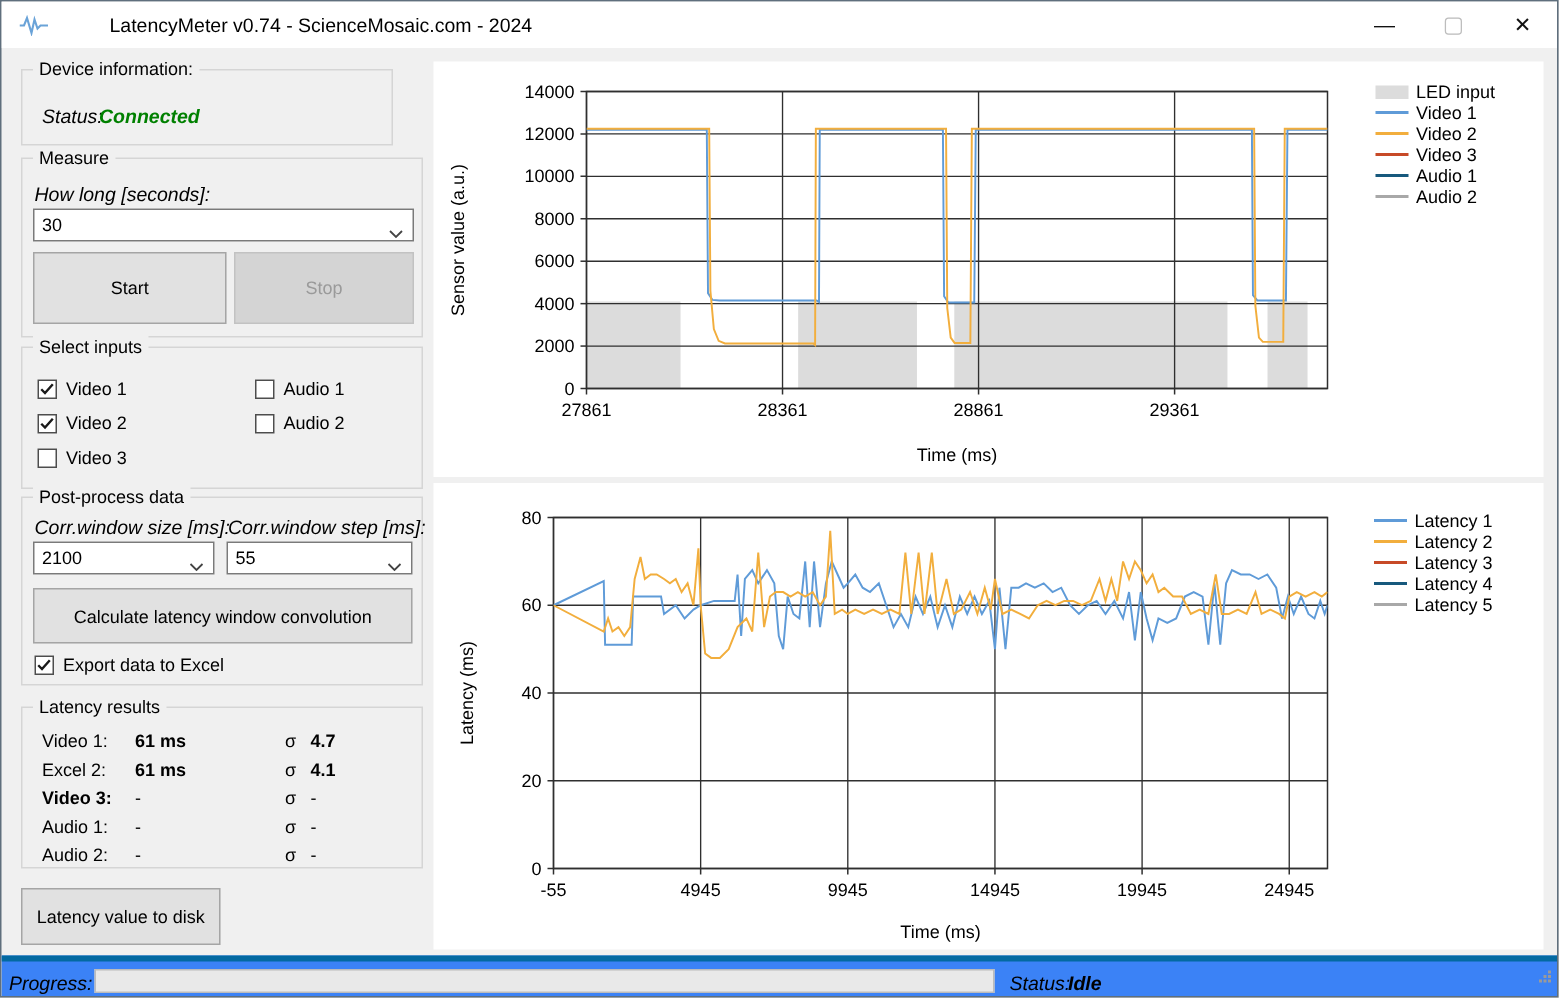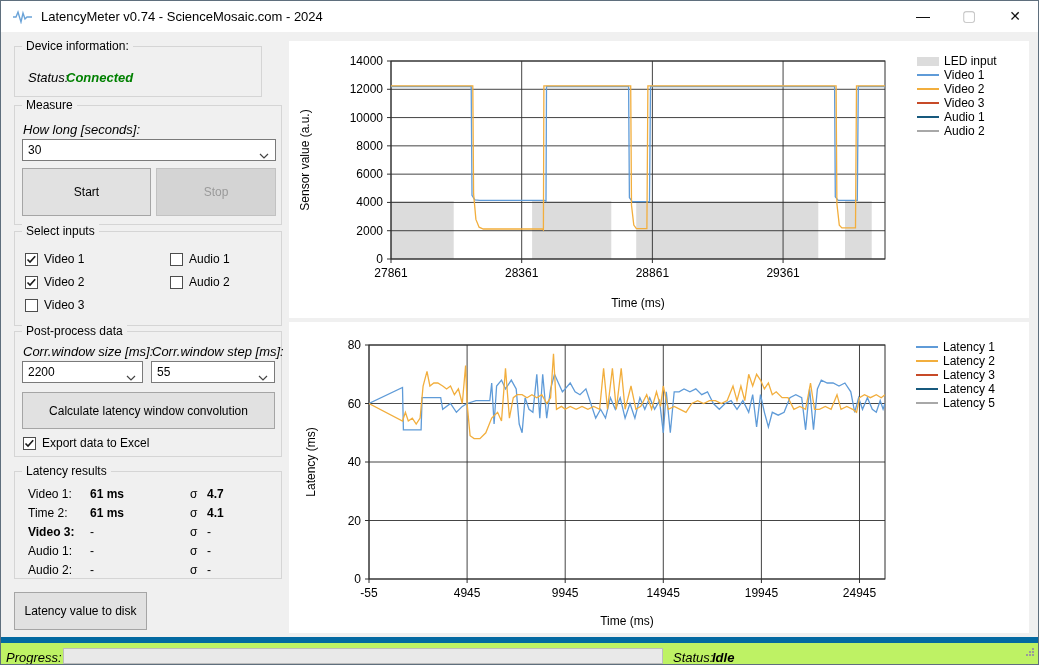--- a/index.html
+++ b/index.html
@@ -1,20 +1,20 @@
 <!DOCTYPE html>
 <html><head>
 <meta charset="utf-8">
 <style>
   * { box-sizing: border-box; margin: 0; padding: 0; }
   body { font-family: "Liberation Sans", "DejaVu Sans", sans-serif; background: #888; }
   .window { position: relative; width: 1039px; height: 665px; background: #f0f0f0;
             border: 1px solid #5f6f7d; overflow: hidden; }
   .titlebar { position: absolute; left: 0; top: 0; width: 100%; height: 31px;
-              background: #ffffff; display: flex; align-items: center; }
+              background: #ffffff; display: flex; align-items: center; gap: 32px; }
   .app-icon { margin: 0 8px 0 12px; display: flex; align-items: center; }
   .title-text { font-size: 13px; color: #000; }
   .win-btn { position: absolute; top: 0; width: 46px; height: 30px; display: flex;
              align-items: center; justify-content: center; font-size: 14px; color: #111;
              background: transparent; border: none; cursor: default; }
   .win-btn.max { color: #bdbdbd; font-size: 15px; }
   
   .groupbox { position: absolute; border: 1px solid #d5d5d5; }
   .gb-label { position: absolute; top: -8px; left: 7px; background: #f0f0f0;
               padding: 0 4px; font-size: 12px; color: #000; white-space: nowrap; }
@@ -34,21 +34,21 @@
   .bold { font-weight: bold; }
   
   .card { position: absolute; background: #ffffff; }
   .legend { position: absolute; }
   .legend-row { display: flex; align-items: center; height: 14px; }
   .legend-swatch { width: 22px; margin-right: 5px; flex: none; }
   .legend-label { font-size: 12px; color: #000; white-space: nowrap; }
   svg text { font-family: "Liberation Sans", "DejaVu Sans", sans-serif; }
   
   .statusbar { position: absolute; left: 0; bottom: 0; width: 100%; height: 27px;
-               background: #bef264; border-top: 6px solid #0369a1; }
+               background: #3b82f6; border-top: 4px solid #0369a1; }
   .progress-track { position: absolute; left: 62px; top: 5px; width: 600px; height: 16px;
                     background: #e9e9e9; border: 1px solid #bcbcbc; }
   .grip { position: absolute; right: 3px; bottom: 3px; }
 </style>
 </head>
 <body>
 
 <div class="window">
 
   <div class="titlebar">
@@ -116,21 +116,21 @@
           <span>Audio 2</span>
         </div>
       </div>
   </div>
 
   <div class="groupbox" style="left:13px;top:330px;width:268px;height:126px">
     <span class="gb-label">Post-process data</span>
     <span class="lbl" style="left:8px;top:12px">Corr.window size [ms]:</span>
     <span class="lbl" style="left:137px;top:12px">Corr.window step [ms]:</span>
     <div class="combo" style="left:7px;top:29px;width:121px">
-      <span>2200</span>
+      <span>2100</span>
       <span class="chev">
         <svg width="10" height="6">
             <path d="M1 1 L5 5 L9 1" stroke="#444" stroke-width="1.2" fill="none"></path>
           </svg>
       </span>
     </div>
     <div class="combo" style="left:136px;top:29px;width:124px">
       <span>55</span>
       <span class="chev">
         <svg width="10" height="6">
@@ -152,21 +152,21 @@
   <div class="groupbox" style="left:13px;top:470px;width:268px;height:108px">
     <span class="gb-label">Latency results</span>
     <div id="results-host">
         <div class="res-row">
           <span style="left: 13px; top: 15px;">Video 1:</span>
           <span class="bold" style="left: 75px; top: 15px;">61 ms</span>
           <span style="left: 175px; top: 15px;">σ</span>
           <span class="bold" style="left: 192px; top: 15px;">4.7</span>
         </div>
         <div class="res-row">
-          <span style="left: 13px; top: 34px;">Time 2:</span>
+          <span style="left: 13px; top: 34px;">Excel 2:</span>
           <span class="bold" style="left: 75px; top: 34px;">61 ms</span>
           <span style="left: 175px; top: 34px;">σ</span>
           <span class="bold" style="left: 192px; top: 34px;">4.1</span>
         </div>
         <div class="res-row">
           <span style="left: 13px; top: 53px; font-weight: bold;">Video 3:</span>
           <span style="left: 75px; top: 53px;">-</span>
           <span style="left: 175px; top: 53px;">σ</span>
           <span style="left: 192px; top: 53px;">-</span>
         </div>

